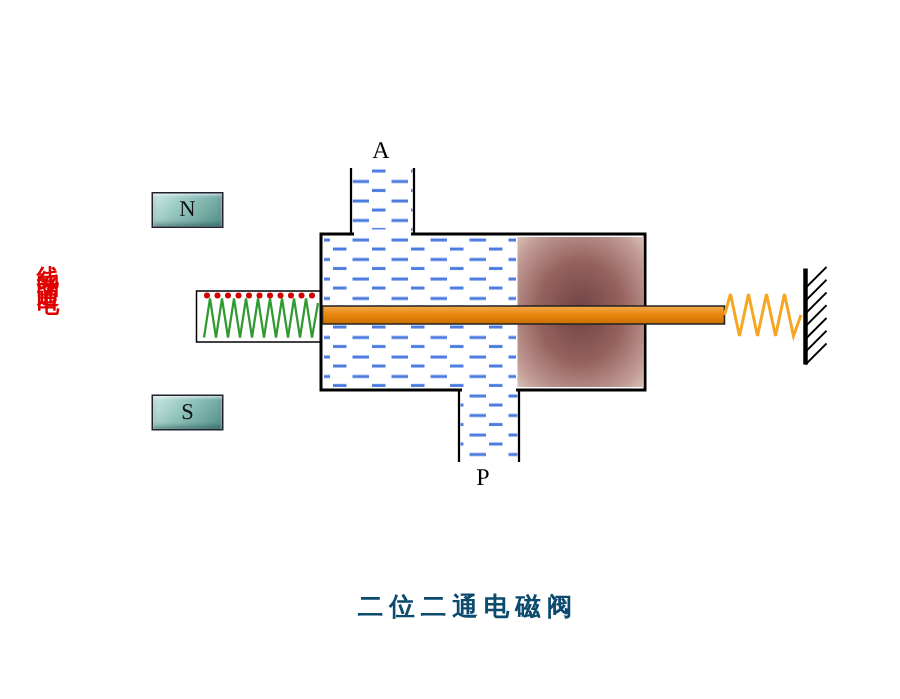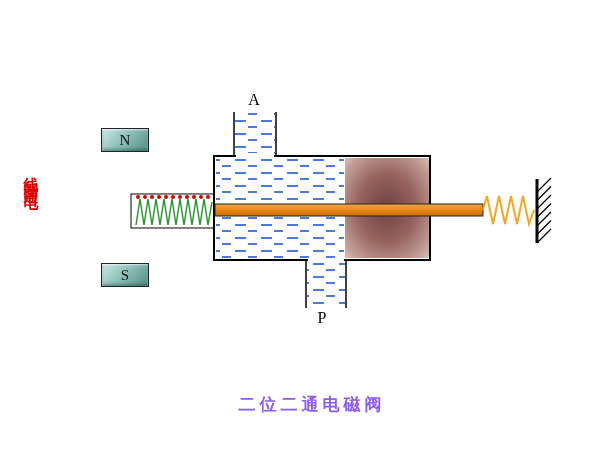--- a/index.html
+++ b/index.html
@@ -18,21 +18,21 @@
   .magnet-n{left:101px;top:128px;}
   .magnet-s{left:101px;top:263px;}
   .coil-text{
     position:absolute;left:22px;top:165px;height:100px;
     writing-mode:vertical-rl;text-orientation:upright;
     font-size:15px;font-weight:bold;color:#e00000;letter-spacing:6px;line-height:18px;
   }
   .caption{
     position:absolute;left:0;top:393px;width:600px;text-align:center;
     padding-left:24px;box-sizing:border-box;
-    font-size:17px;font-weight:bold;color:#8b5cf6;letter-spacing:4px;
+    font-size:17px;font-weight:bold;color:#0c4a6e;letter-spacing:4px;
   }
   .svg-label{font-family:"Liberation Serif",serif;font-size:16px;fill:#000;}
 </style>
 </head>
 <body>
 
 <div class="stage">
 
   <svg width="600" height="466" viewBox="0 0 600 466">
     <defs>

